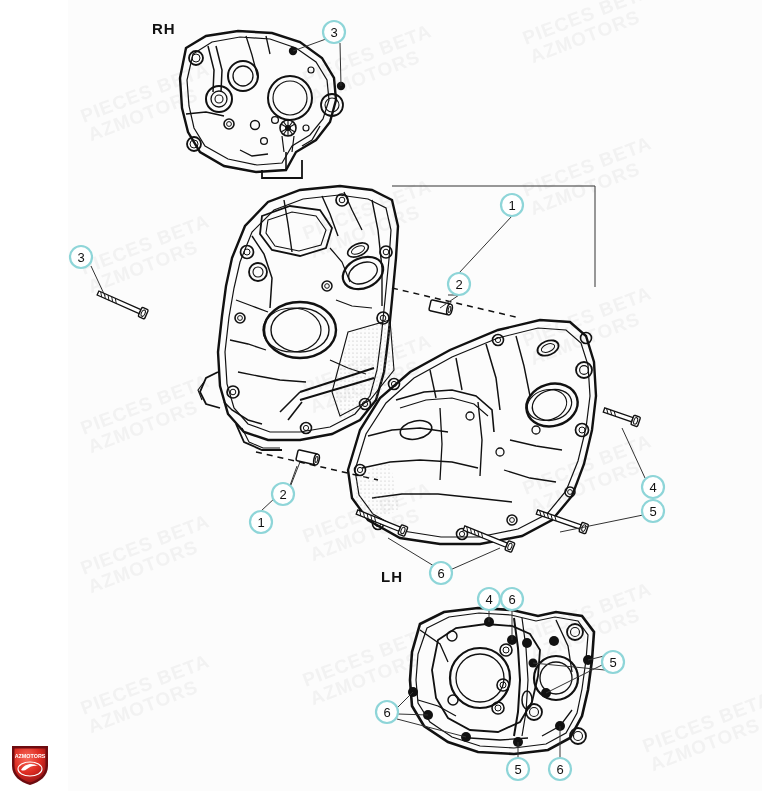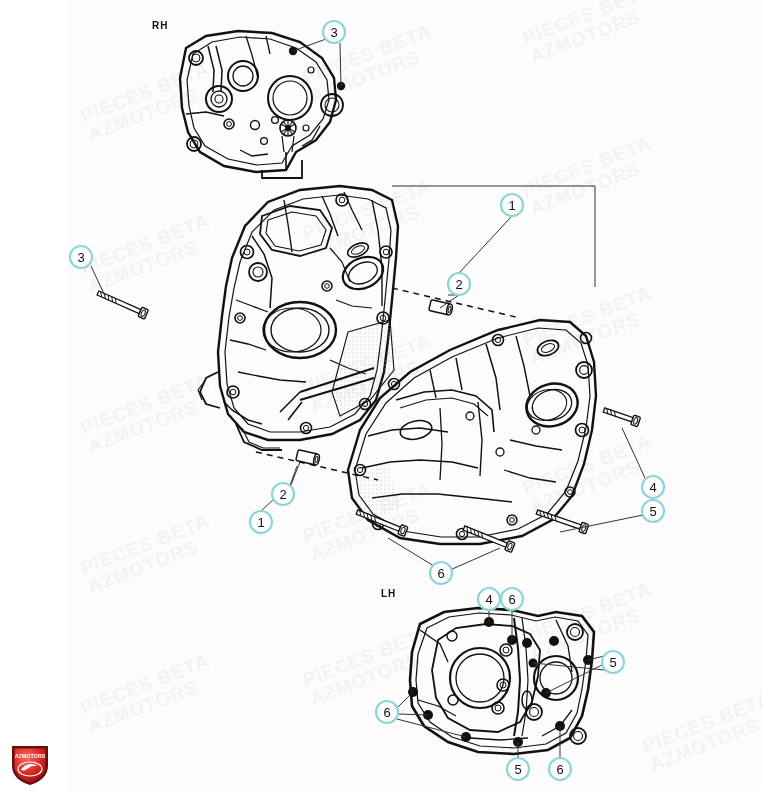--- a/index.html
+++ b/index.html
@@ -49,21 +49,21 @@
     position: absolute;
     left: 8px;
     top: 742px;
     width: 44px;
     height: 45px;
   }
   .side-label {
     position: absolute;
     font-family: "Liberation Sans", sans-serif;
     font-weight: bold;
-    font-size: 10px;
+    font-size: 15px;
     color: #111111;
     letter-spacing: 1px;
   }
   .callout-num {
     font-family: "Liberation Sans", sans-serif;
     font-size: 13px;
     fill: #111111;
   }
 </style>
 </head>
@@ -504,21 +504,21 @@
         <g>
           <circle cx="560" cy="769" r="11" fill="#ffffff" stroke="#8ed5d8" stroke-width="2.2"></circle>
           <text x="560" y="773.6" text-anchor="middle" class="callout-num" fill="#111111">6</text>
         </g>
       </g>
 
   </svg>
 
   <div id="label-layer">
       <div class="side-label" style="left: 152px; top: 20px;">RH</div>
-      <div class="side-label" style="left: 381px; top: 588px;">LH</div>
+      <div class="side-label" style="left: 381px; top: 568px;">LH</div>
     </div>
 
   <svg class="logo" viewBox="0 0 44 45" xmlns="http://www.w3.org/2000/svg">
     <path d="M4,4 L40,4 L40,24 C40,34 32,40 22,43 C12,40 4,34 4,24 Z" fill="#6d0c10"></path>
     <path d="M6.5,6.5 L37.5,6.5 L37.5,24 C37.5,32.6 30.6,38 22,40.6
              C13.4,38 6.5,32.6 6.5,24 Z" fill="url(#shieldGrad)"></path>
     <text x="22" y="16" text-anchor="middle" font-family="Liberation Sans, sans-serif" font-size="5.4" font-weight="bold" fill="#ffffff">AZMOTORS</text>
     <ellipse cx="22" cy="27" rx="12" ry="7" fill="none" stroke="#ffffff" stroke-width="1.1"></ellipse>
     <path d="M13,28 C16,22 24,20 30,24 C27,23 22,24 19,27 C17,28.6 15,29 13,28 Z" fill="#ffffff"></path>
   </svg>

